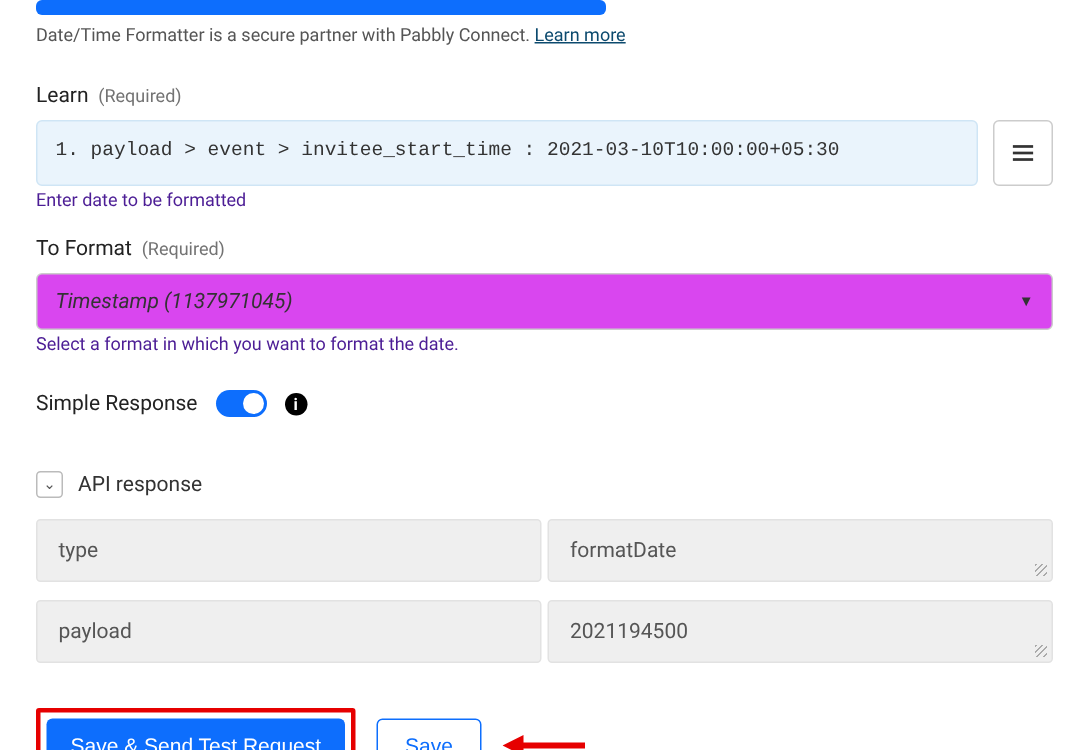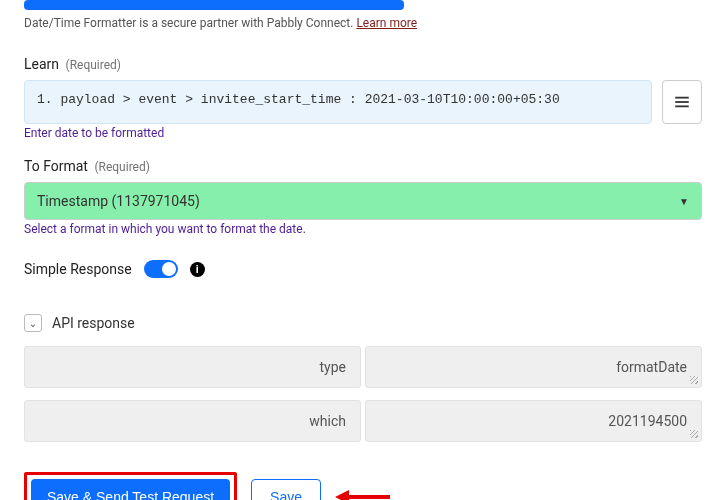--- a/index.html
+++ b/index.html
@@ -20,21 +20,21 @@
     border-radius: 4px;
     width: 380px;
     margin-bottom: 6px;
   }
   .helper-partner {
     font-size: 12px;
     color: #555;
     margin-bottom: 26px;
   }
   .helper-partner a {
-    color: #7f1d1d;
+    color: #0c4a6e;
   }
   .field-block { margin-bottom: 18px; }
   .field-label {
     font-size: 14px;
     color: #222;
     margin-bottom: 8px;
   }
   .required {
     font-size: 12px;
     color: #737373;
@@ -69,27 +69,28 @@
   }
   .hamburger-btn svg { width: 18px; height: 18px; }
   .sub-helper {
     font-size: 12px;
     color: #4c1d95;
     margin-top: 2px;
   }
   .select-box {
     border: 1px solid #ccc;
     border-radius: 4px;
-    background: #86efac;
+    background: #d946ef;
     padding: 10px 12px;
     display: flex;
     justify-content: space-between;
     align-items: center;
     cursor: pointer;
     font-size: 14px;
+    font-style: italic;
   }
   .select-box .caret {
     font-size: 10px;
     color: #333;
   }
   .simple-resp-row {
     display: flex;
     align-items: center;
     gap: 12px;
     margin: 24px 0 36px 0;
@@ -145,21 +146,20 @@
     font-size: 10px;
     color: #555;
     cursor: pointer;
     background: #fff;
   }
   .grid2 {
     display: grid;
     grid-template-columns: 1fr 1fr;
     gap: 12px 4px;
     margin-bottom: 30px;
-    text-align: right;
   }
   .gray-cell {
     background: #efefef;
     border: 1px solid #e2e2e2;
     border-radius: 3px;
     padding: 12px 14px;
     font-size: 14px;
     color: #555;
     position: relative;
   }
@@ -255,21 +255,21 @@
   </div>
 
   <div class="api-resp-row">
     <div class="collapse-btn">⌄</div>
     <span>API response</span>
   </div>
 
   <div class="grid2">
     <div class="gray-cell">type</div>
     <div class="gray-cell resizable">formatDate</div>
-    <div class="gray-cell">which</div>
+    <div class="gray-cell">payload</div>
     <div class="gray-cell resizable">2021194500</div>
   </div>
 
   <div class="btn-row">
     <div class="btn-primary-wrap">
       <button class="btn-primary">Save &amp; Send Test Request</button>
     </div>
     <button class="btn-outline">Save</button>
     <div class="arrow">
       <svg viewBox="0 0 55 18">

